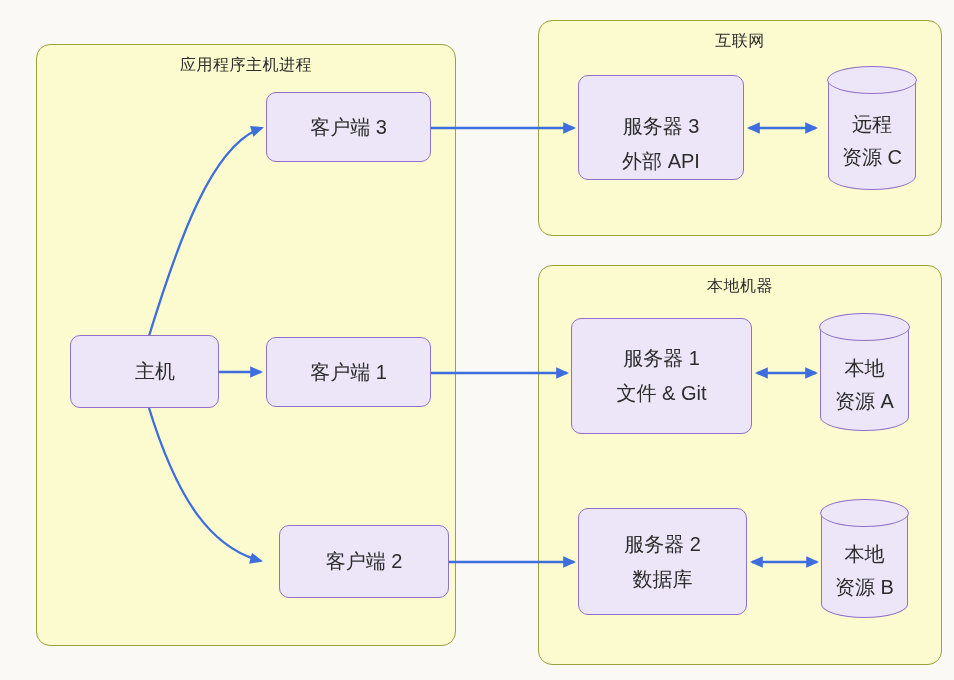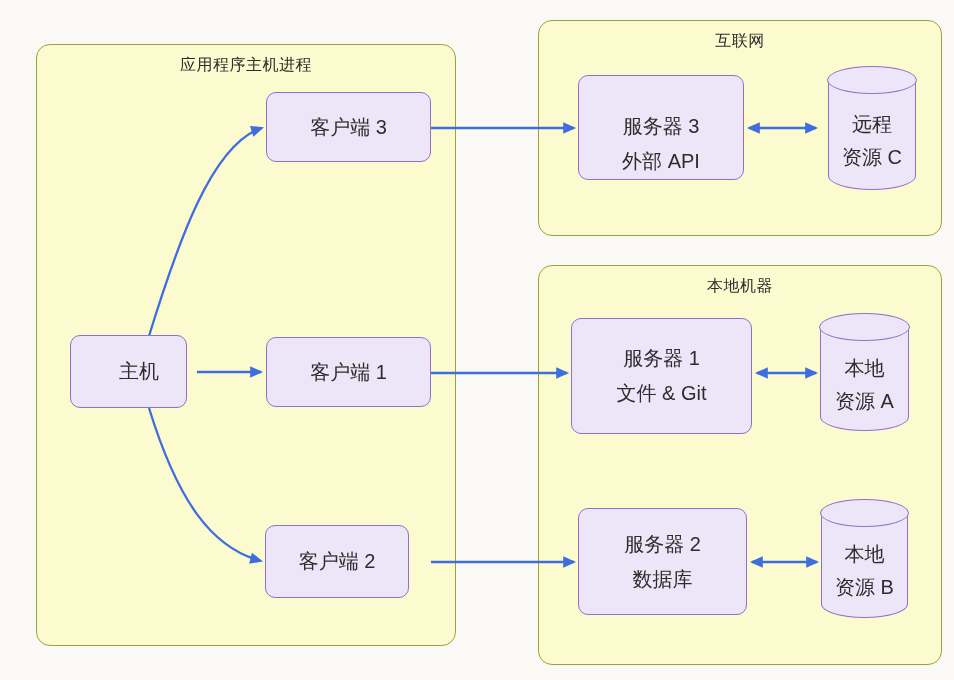--- a/index.html
+++ b/index.html
@@ -48,24 +48,24 @@
     display: flex;
     flex-direction: column;
     align-items: center;
     justify-content: center;
     font-size: 20px;
     line-height: 35px;
     text-align: center;
     z-index: 3;
     box-sizing: border-box;
   }
-  #node-host    { left: 70px;  top: 335px; width: 117px; height: 73px; padding-left: 21px; }
+  #node-host    { left: 70px;  top: 335px; width: 149px; height: 73px; padding-left: 21px; }
   #node-client3 { left: 266px; top: 92px;  width: 165px; height: 70px; }
   #node-client1 { left: 266px; top: 337px; width: 165px; height: 70px; }
-  #node-client2 { left: 265px; top: 525px; width: 144px; height: 73px; }
+  #node-client2 { left: 279px; top: 525px; width: 170px; height: 73px; }
   #node-server3 { left: 578px; top: 75px;  width: 166px; height: 105px; justify-content: flex-end; }
   #node-server1 { left: 571px; top: 318px; width: 181px; height: 116px; }
   #node-server2 { left: 578px; top: 508px; width: 169px; height: 107px; align-items: center; }
   .node-line { display: block; }
 
   
   .cylinder {
     position: absolute;
     background: #ece6f8;
     border: 1.7px solid #9070c8;

